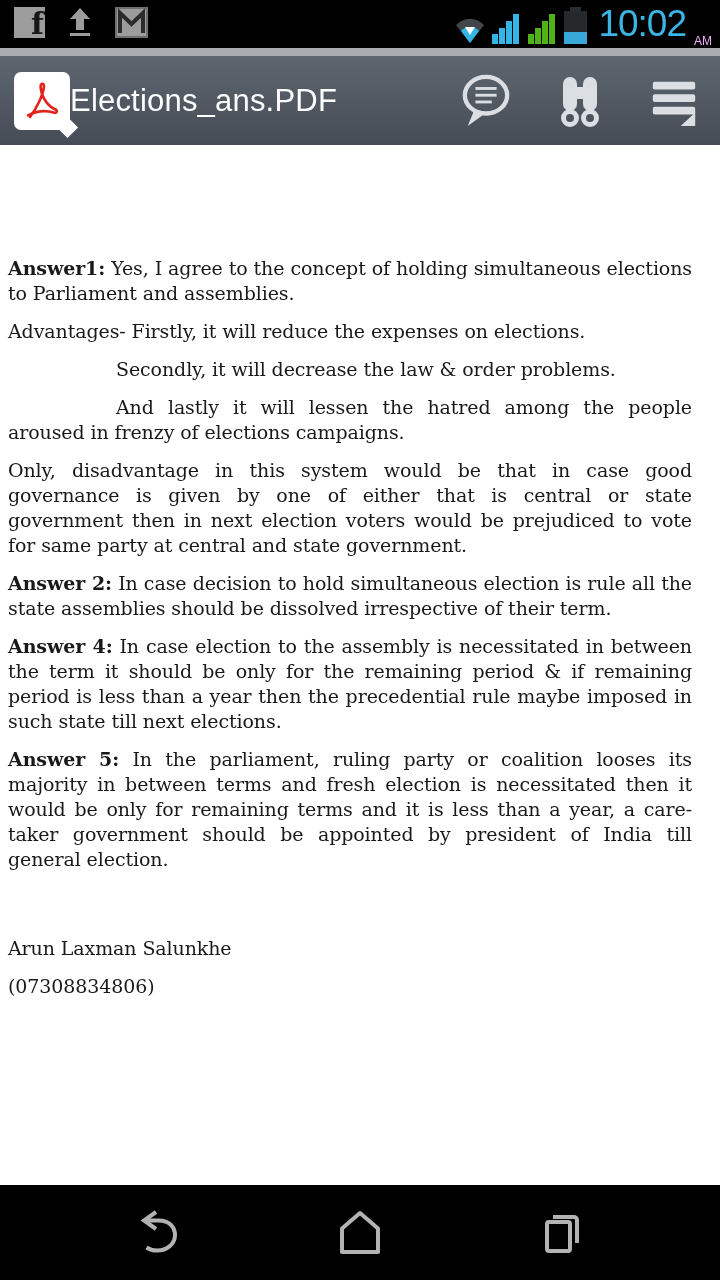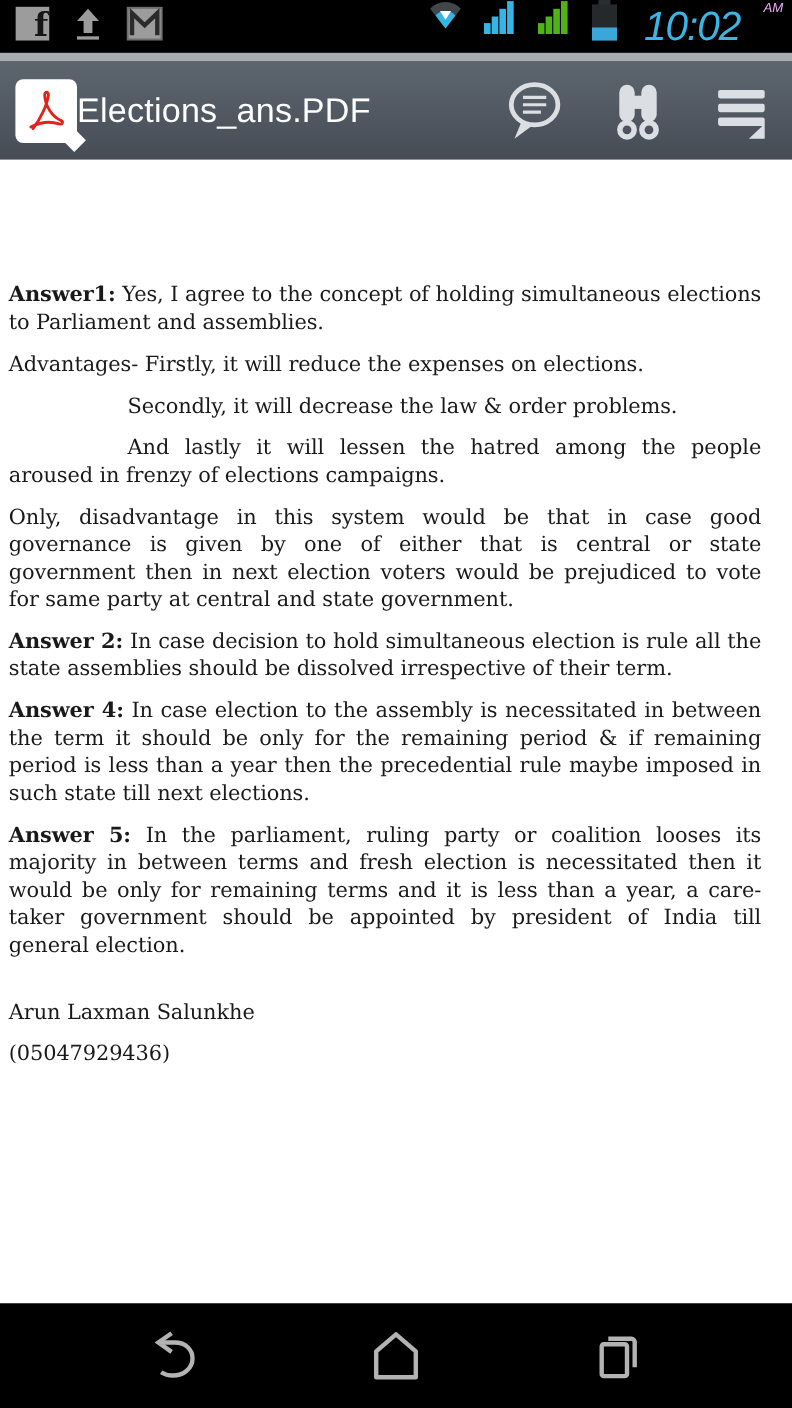--- a/index.html
+++ b/index.html
@@ -2,39 +2,39 @@
 <html><head>
 <meta charset="utf-8">
 <style>
   * { margin:0; padding:0; box-sizing:border-box; }
   html,body { width:720px; height:1280px; background:#000; overflow:hidden; }
   body { font-family:"Liberation Sans", sans-serif; display:flex; flex-direction:column; }
 
   
   .status-bar { height:48px; background:#000; display:flex; align-items:center; padding:0 8px 0 14px; flex:0 0 auto; }
   .sb-left { display:flex; align-items:center; gap:18px; }
-  .sb-right { margin-left:auto; display:flex; align-items:flex-start; gap:20px;font-style:italic; }
+  .sb-right { margin-left:auto; display:flex; align-items:flex-end; gap:7px; }
   .sb-time { color:#3ab5e5; font-size:37px; font-weight:300; letter-spacing:-1px; line-height:48px; margin-left:4px; }
   .sb-ampm { color:#f0abfc; font-size:12px; font-weight:300; margin-left:1px; }
 
   
   .toolbar-strip { height:8px; background:#a8acb1; flex:0 0 auto; }
   .toolbar { height:89px; background:linear-gradient(#5d666f,#464c56); display:flex; align-items:center; padding:0 20px 0 14px; flex:0 0 auto; }
   .pdf-badge { width:56px; height:58px; background:#fff; border-radius:7px; position:relative; display:flex; align-items:center; justify-content:center; flex:0 0 auto; }
   .pdf-badge::after { content:""; position:absolute; width:15px; height:15px; background:#fff; right:-5px; bottom:-5px; transform:rotate(45deg); }
   .tb-title { color:#fdfdfd; font-size:31px; font-weight:400; letter-spacing:0.2px; white-space:nowrap; }
   .tb-actions { margin-left:auto; display:flex; align-items:center; gap:42px; }
   .tb-btn { width:52px; height:60px; display:flex; align-items:center; justify-content:center; }
 
   
   .doc-view { flex:1 1 auto; background:#fff; overflow:hidden; }
   .doc-page { padding:111px 28px 0 8px; }
   .doc-page p { font-family:"DejaVu Serif", serif; font-size:19px; line-height:25px; color:#191919; text-align:justify; margin:0 0 13px 0; letter-spacing:-0.1px; }
   .doc-page p.indent { text-indent:108px; }
-  .doc-page p.gap-before { margin-top:36px; }
+  .doc-page p.gap-before { margin-top:64px; }
   .doc-page b { font-weight:bold; }
 
   
   .nav-bar { height:95px; background:#000; display:flex; align-items:center; justify-content:center; gap:150px; flex:0 0 auto; }
   .nav-btn { width:52px; height:52px; display:flex; align-items:center; justify-content:center; }
 </style>
 </head>
 <body>
 
 <div class="status-bar">
@@ -147,21 +147,21 @@
 
   <p><b>Answer 2:</b><span> In case decision to hold simultaneous election is rule all the state assemblies should be dissolved irrespective of their term.</span></p>
 
 
   <p><b>Answer 4:</b><span> In case election to the assembly is necessitated in between the term it should be only for the remaining period &amp; if remaining period is less than a year then the precedential rule maybe imposed in such state till next elections.</span></p>
 
   <p><b>Answer 5:</b><span> In the parliament, ruling party or coalition looses its majority in between terms and fresh election is necessitated then it would be only for remaining terms and it is less than a year, a care-taker government should be appointed by president of India till general election.</span></p>
 
   <p class="gap-before"><span>Arun Laxman Salunkhe</span></p>
 
-  <p><span>(05047929436)</span></p>
+  <p><span>(07308834806)</span></p>
 </div>
 </div>
 
 <div class="nav-bar">
   <div class="nav-btn">
     <svg width="52" height="52" viewBox="0 0 52 52">
       <path d="M24 5 L12 13.5 L24 22" stroke="#b3b3b3" stroke-width="4" fill="none" stroke-linejoin="miter"></path>
       <path d="M13 13.5 H27 C37 13.5 43 20 43 28 C43 37 35 43.5 25 43.5 C21 43.5 17.5 42.5 14.5 40.5" stroke="#b3b3b3" stroke-width="4" fill="none"></path>
     </svg>
   </div>

